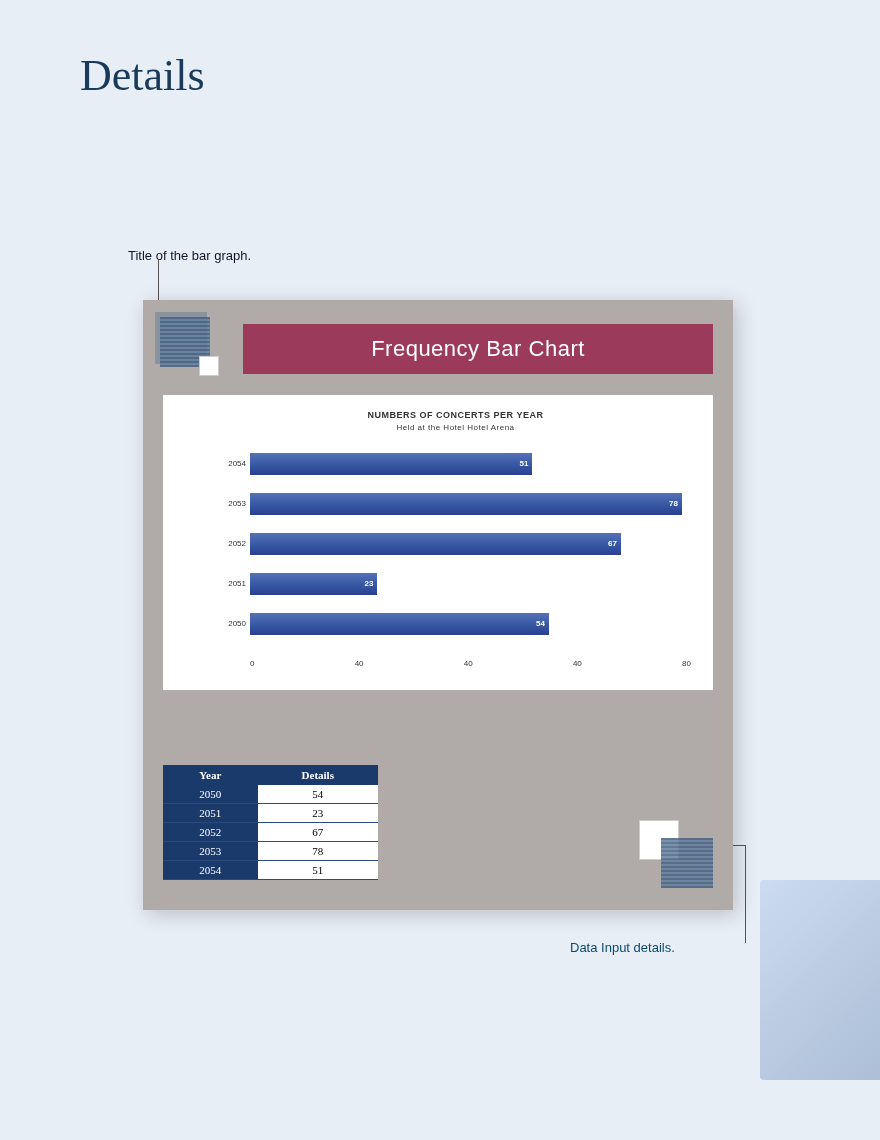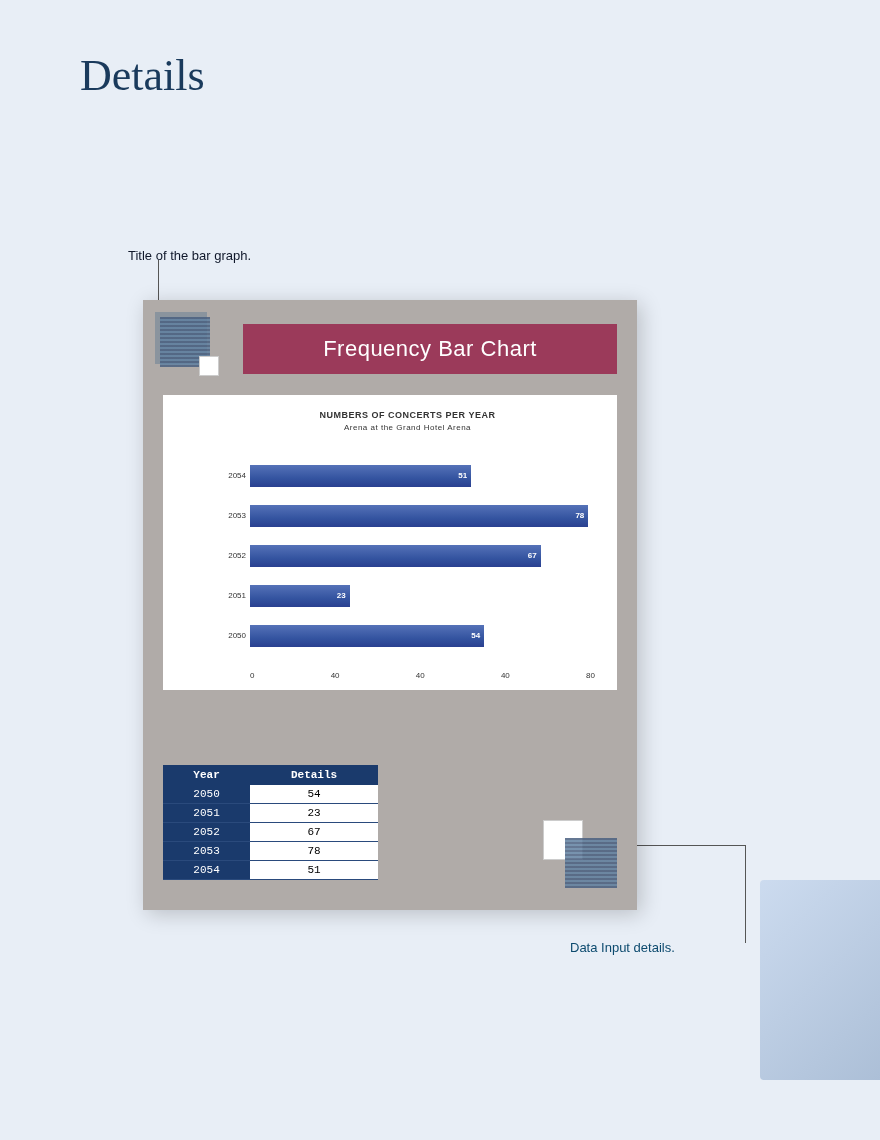--- a/index.html
+++ b/index.html
@@ -94,21 +94,21 @@
       border-right: 8px solid #555;
       border-top: 5px solid transparent;
       border-bottom: 5px solid transparent;
     }
 
     
     .slide-wrapper {
       position: absolute;
       top: 300px;
       left: 143px;
-      width: 494px;
+      width: 590px;
       height: 610px;
       background: #fff;
       box-shadow: 4px 4px 20px rgba(0,0,0,0.2);
     }
 
     .slide-inner {
       width: 100%;
       height: 100%;
       background: #b0aba8;
       position: relative;
@@ -192,21 +192,21 @@
 
     .chart-subtitle {
       text-align: center;
       font-family: Arial, sans-serif;
       font-size: 9px;
       font-weight: bold;
       color: #333;
       text-transform: uppercase;
       letter-spacing: 0.5px;
       line-height: 1.4;
-      margin-bottom: 24px;
+      margin-bottom: 12px;
     }
 
     .chart-subtitle-sub {
       font-weight: normal;
       font-size: 8px;
       text-transform: none;
       display: block;
     }
 
     .bar-chart {
@@ -273,21 +273,21 @@
     .data-table-wrapper {
       position: absolute;
       bottom: 30px;
       left: 20px;
       width: 215px;
     }
 
     .data-table {
       width: 100%;
       border-collapse: collapse;
-      font-family: Liberation Mono, monospace;
+      font-family: Liberation Serif, serif;
       font-size: 11px;
     }
 
     .data-table th {
       background: #1a3a6c;
       color: #fff;
       padding: 4px 8px;
       text-align: center;
       font-weight: bold;
     }
@@ -374,21 +374,21 @@
       <div class="deco-square-white"></div>
     </div>
 
     <div class="chart-title-banner">
       <span class="chart-title-text">Frequency Bar Chart</span>
     </div>
 
     <div class="chart-area">
       <div class="chart-subtitle">
         <span>NUMBERS OF CONCERTS PER YEAR</span>
-        <span class="chart-subtitle-sub">Arena at the Grand Hotel Arena</span>
+        <span class="chart-subtitle-sub">Held at the Hotel Hotel Arena</span>
       </div>
       <div class="bar-chart" id="bar-chart-container">
 
       <div class="bar-row">
             <div class="bar-label">2054</div>
             <div class="bar-container">
               <div class="bar-fill" style="width: 63.75%;">
                 <span class="bar-value">51</span>
               </div>
             </div>

